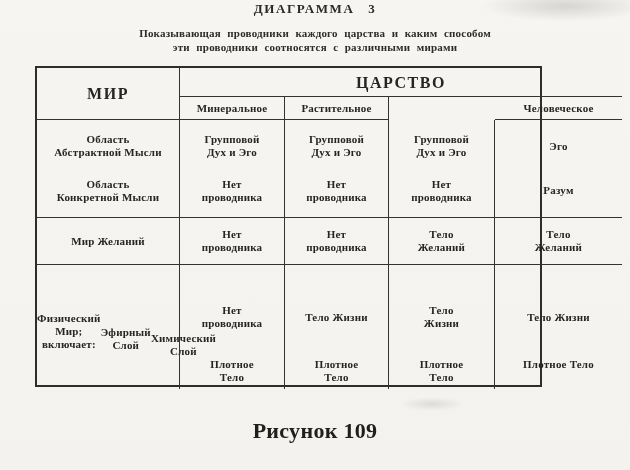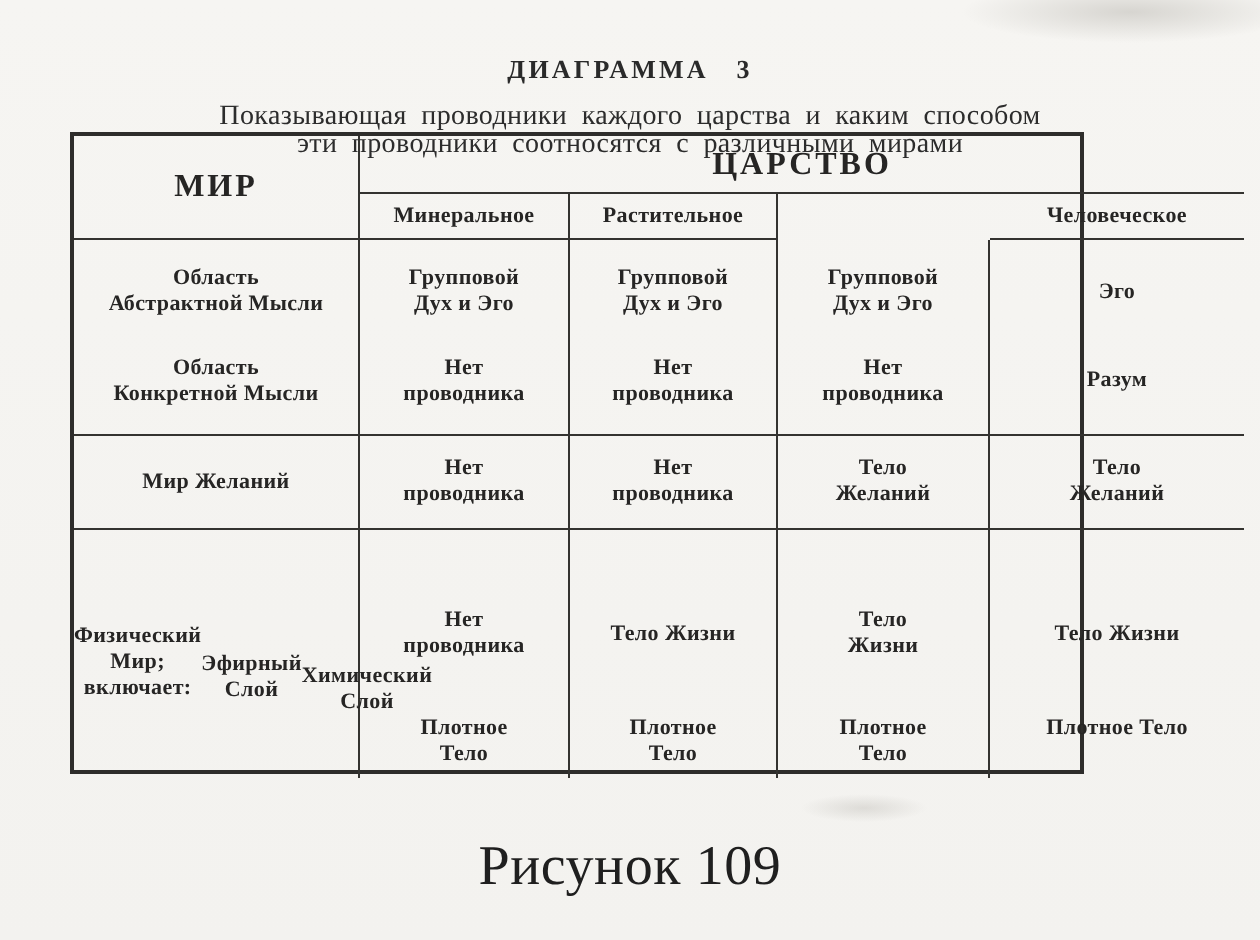--- a/index.html
+++ b/index.html
@@ -12,28 +12,28 @@
     overflow:hidden;
   }
   .page {
     position:relative;
     width:630px; height:470px;
     background:
       radial-gradient(ellipse 120px 22px at 565px 6px, rgba(168,165,158,0.40), rgba(168,165,158,0) 70%),
       radial-gradient(ellipse 45px 10px at 432px 404px, rgba(170,167,160,0.30), rgba(170,167,160,0) 70%),
       linear-gradient(180deg, #f6f5f2 0%, #f3f2ef 100%);
   }
-  .titleblock { padding-top:27px; text-align:center; }
+  .titleblock { padding-top:1px; text-align:center; }
   .dia-title {
     font-size:13px; font-weight:bold; letter-spacing:1.6px; word-spacing:9px;
     color:#2a2a2a;
   }
   .dia-subtitle {
     margin-top:9px;
-    font-size:14px; font-weight:normal; line-height:14px;
+    font-size:11px; font-weight:bold; line-height:14px;
     letter-spacing:0.2px; word-spacing:3.5px;
     white-space:pre-line; color:#2c2c2c;
   }
 
   .diagram-table {
     position:absolute; left:35px; top:66px;
     width:507px; height:321px;
     display:grid;
     grid-template-columns:143px 105px 104px 106px 127px;
     grid-template-rows:29px 23px 98px 47px 124px;
@@ -80,21 +80,21 @@
   }
   .phys-data .val1 {
     min-height:30px; display:flex; align-items:center; justify-content:center;
     white-space:pre-line;
   }
   .phys-data .val2 { margin-top:26px; white-space:pre-line; }
 
   .caption {
     position:absolute; left:0; top:418px; width:630px;
     text-align:center;
-    font-size:28px; font-weight:normal; letter-spacing:0.3px;
+    font-size:22px; font-weight:bold; letter-spacing:0.3px;
     color:#1f1f1f;
   }
 </style>
 </head>
 <body>
 
 <div class="page">
 
   <div class="titleblock">
     <div class="dia-title">ДИАГРАММА 3</div>

